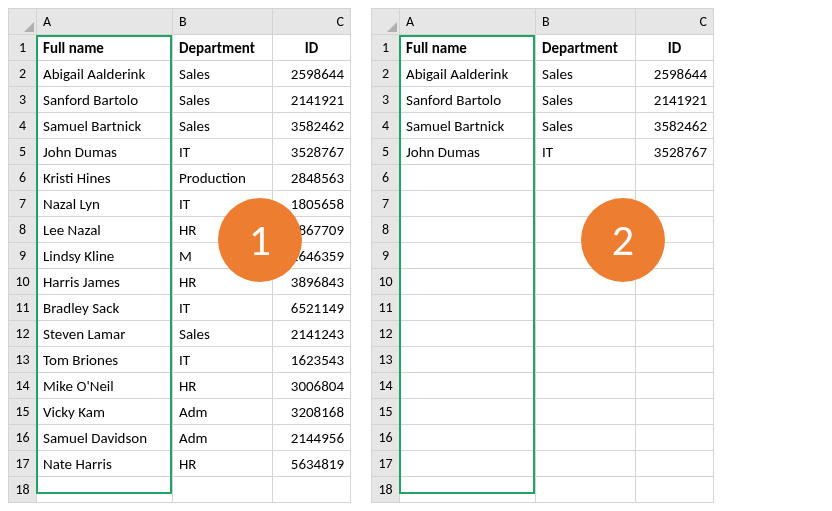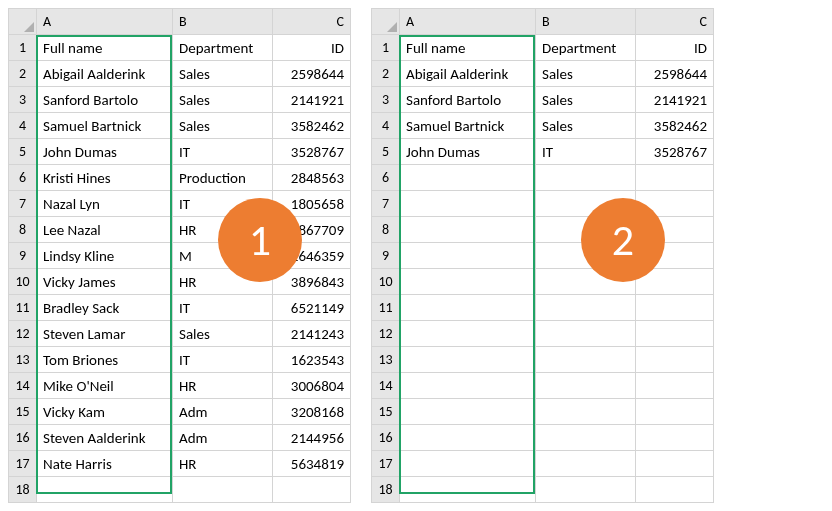--- a/index.html
+++ b/index.html
@@ -34,22 +34,22 @@
     .colhdr {
       background: #e6e6e6 !important;
       text-align: center;
       font-weight: normal;
       color: #000;
       font-size: 14px;
     }
     .colA { width: 136px; text-align: left; }
     .colB { width: 100px; text-align: left; }
     .colC { width: 78px; text-align: right; }
-    .headerrow td { font-weight: normal; }
-    .headerrow .colC { text-align: right; }
+    .headerrow td { font-weight: bold; }
+    .headerrow .colC { text-align: center; }
     .corner {
       width: 28px;
       background: #e6e6e6 !important;
       position: relative;
     }
     .corner::after{
       content:"";
       position:absolute;
       right:2px;
       bottom:2px;
@@ -141,21 +141,21 @@
           <td class="colC">3867709</td>
         </tr>
     <tr>
           <th class="rowhdr">9</th>
           <td class="colA">Lindsy Kline</td>
           <td class="colB">M</td>
           <td class="colC">2646359</td>
         </tr>
     <tr>
           <th class="rowhdr">10</th>
-          <td class="colA">Vicky James</td>
+          <td class="colA">Harris James</td>
           <td class="colB">HR</td>
           <td class="colC">3896843</td>
         </tr>
     <tr>
           <th class="rowhdr">11</th>
           <td class="colA">Bradley Sack</td>
           <td class="colB">IT</td>
           <td class="colC">6521149</td>
         </tr>
     <tr>
@@ -177,21 +177,21 @@
           <td class="colC">3006804</td>
         </tr>
     <tr>
           <th class="rowhdr">15</th>
           <td class="colA">Vicky Kam</td>
           <td class="colB">Adm</td>
           <td class="colC">3208168</td>
         </tr>
     <tr>
           <th class="rowhdr">16</th>
-          <td class="colA">Steven Aalderink</td>
+          <td class="colA">Samuel Davidson</td>
           <td class="colB">Adm</td>
           <td class="colC">2144956</td>
         </tr>
     <tr>
           <th class="rowhdr">17</th>
           <td class="colA">Nate Harris</td>
           <td class="colB">HR</td>
           <td class="colC">5634819</td>
         </tr>
     <tr>

